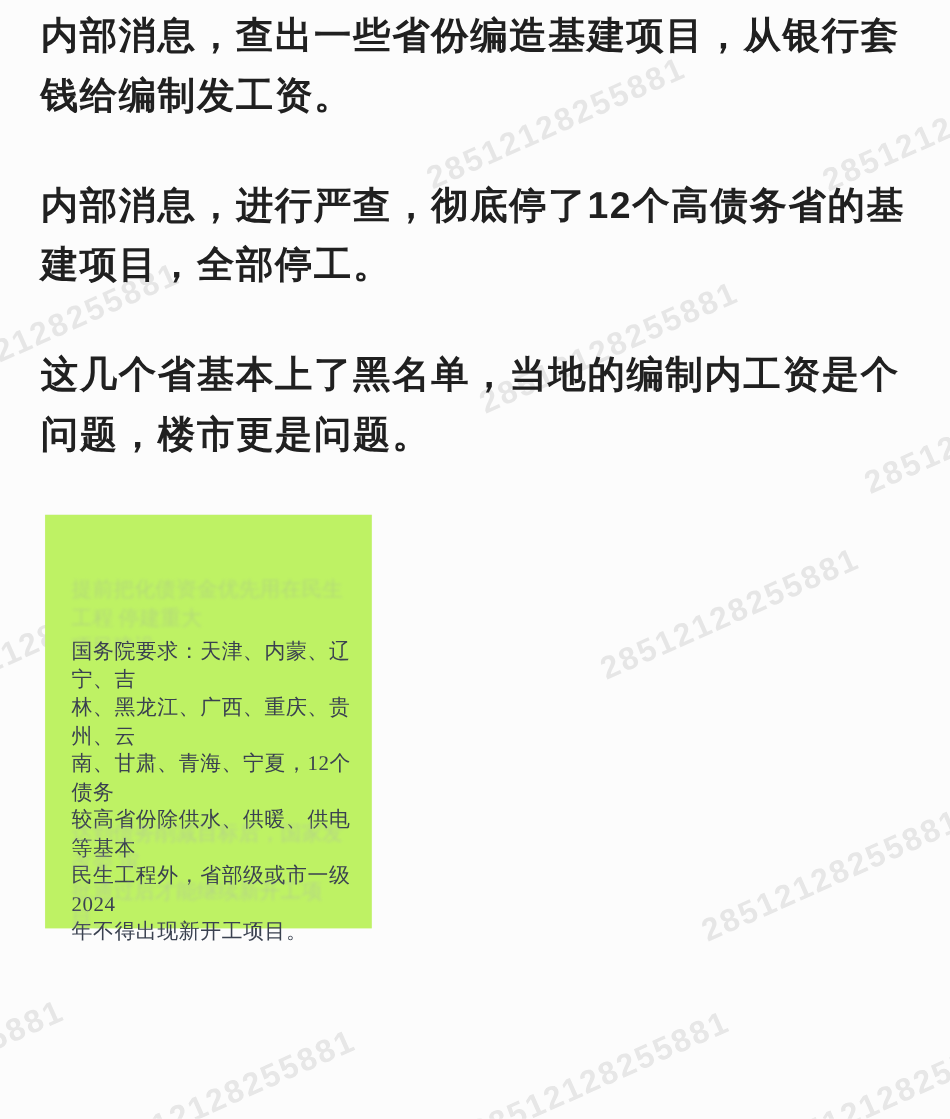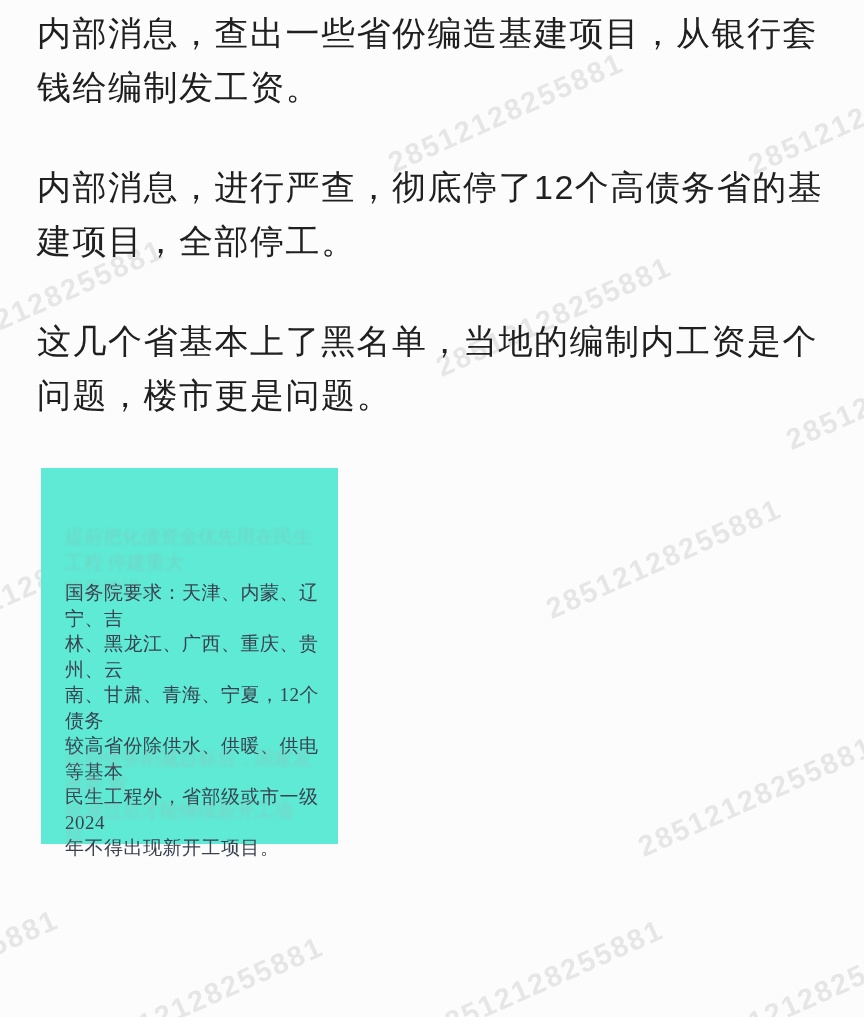--- a/index.html
+++ b/index.html
@@ -48,34 +48,34 @@
 
   
   .content {
     position: relative;
     z-index: 1;
     padding: 6px 30px 0 37px;
   }
   .para {
     margin: 0 0 46px 0;
     font-size: 34px;
-    font-weight: 400;
+    font-weight: 700;
     line-height: 54px;
     letter-spacing: 1.5px;
     color: #202020;
     white-space: pre-line;
   }
 
   
   .embed {
     position: relative;
     margin: 17px 0 0 4px;
     width: 297px;
     height: 376px;
-    background: #5eead4;
+    background: #bef264;
     box-shadow: 0 0 1px rgba(0,0,0,0.05);
   }
   .embed .blur-top,
   .embed .blur-bottom,
   .embed .quote {
     position: absolute;
     left: 24px;
     right: 17px;
     font-family: "Liberation Serif", "DejaVu Serif", serif;
     white-space: pre-line;

